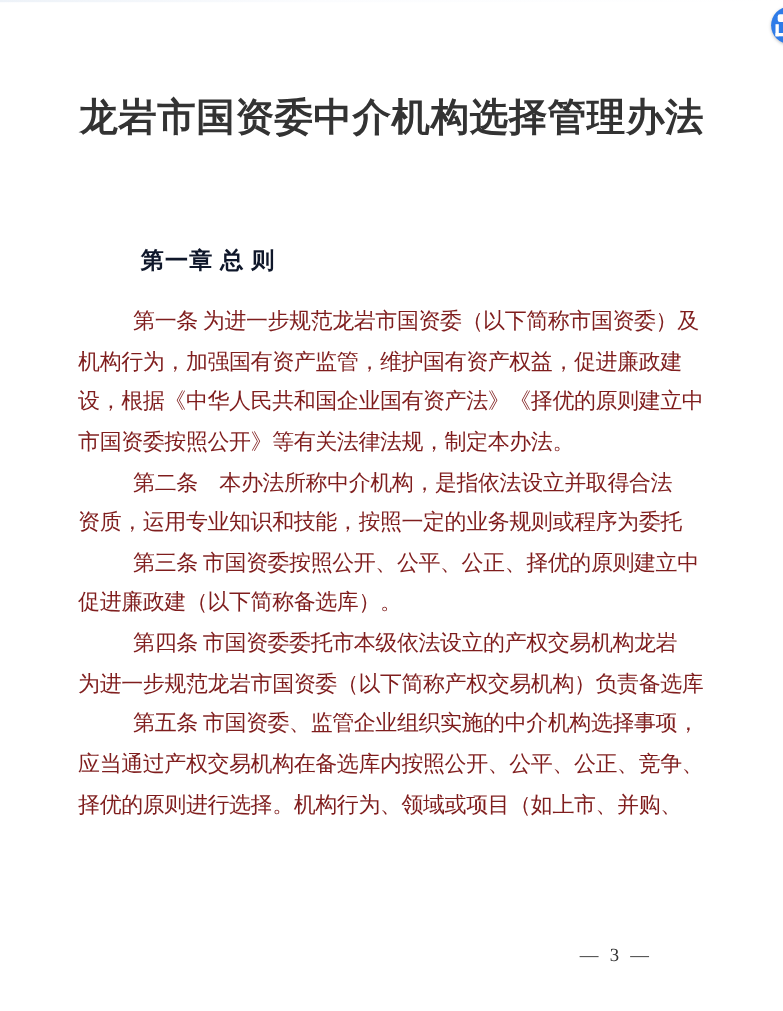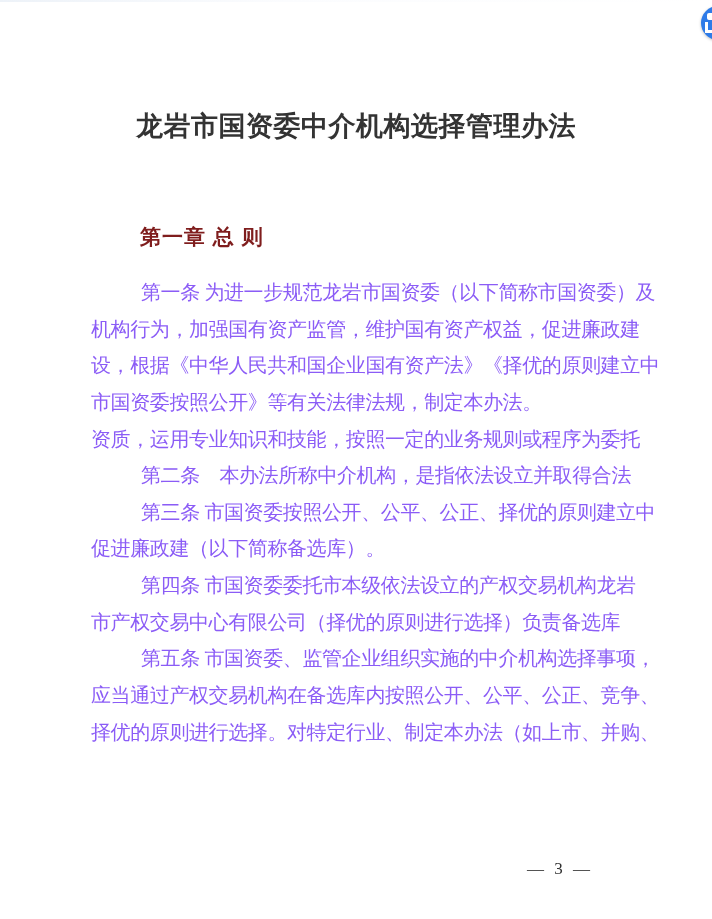--- a/index.html
+++ b/index.html
@@ -9,39 +9,39 @@
     position: relative;
     overflow: hidden;
     font-family: "Liberation Serif", "DejaVu Serif", serif;
     color: #3b3b3b;
   }
   .top-edge {
     position: absolute; top: 0; left: 0; width: 712px; height: 2px;
     background: linear-gradient(to right, #edf2f8, #fbfcfe 40%, #ffffff);
   }
   .doc-title {
-    position: absolute; top: 108px; left: 0; width: 712px;
+    position: absolute; top: 83px; left: 0; width: 712px;
     text-align: center;
-    font-size: 27px; font-weight: bold;
+    font-size: 35px; font-weight: bold;
     color: #333333;
     letter-spacing: 0.5px;
     white-space: nowrap;
   }
   .chapter-heading {
-    position: absolute; top: 223px; left: 140px;
-    font-family: Liberation Sans, sans-serif;
+    position: absolute; top: 223px; left: 128px;
+    font-family: Liberation Serif, serif;
     font-size: 21px; font-weight: bold;
-    color: #7f1d1d;
+    color: #0f172a;
     letter-spacing: 1px;
     white-space: nowrap;
   }
   .body-lines {
-    position: absolute; top: 274px; left: 91px; width: 560px;
+    position: absolute; top: 274px; left: 71px; width: 560px;
     font-size: 20px;
-    color: #8b5cf6;
+    color: #7f1d1d;
   }
   .line {
     height: 36.65px; line-height: 36.65px;
     letter-spacing: -0.4px;
     white-space: nowrap;
   }
   .line.indent { padding-left: 50px; }
   .page-number {
     position: absolute; top: 859px; left: 480px; width: 160px;
     text-align: center;
@@ -80,29 +80,29 @@
 
 <div class="doc-title">龙岩市国资委中介机构选择管理办法</div>
 
 <div class="chapter-heading">第一章 总 则</div>
 
 <div class="body-lines">
   <div class="line indent">第一条 为进一步规范龙岩市国资委（以下简称市国资委）及</div>
   <div class="line">机构行为，加强国有资产监管，维护国有资产权益，促进廉政建</div>
   <div class="line">设，根据《中华人民共和国企业国有资产法》《择优的原则建立中</div>
   <div class="line">市国资委按照公开》等有关法律法规，制定本办法。</div>
+  <div class="line indent">第二条　本办法所称中介机构，是指依法设立并取得合法</div>
   <div class="line">资质，运用专业知识和技能，按照一定的业务规则或程序为委托</div>
-  <div class="line indent">第二条　本办法所称中介机构，是指依法设立并取得合法</div>
   <div class="line indent">第三条 市国资委按照公开、公平、公正、择优的原则建立中</div>
   <div class="line">促进廉政建（以下简称备选库）。</div>
   <div class="line indent">第四条 市国资委委托市本级依法设立的产权交易机构龙岩</div>
-  <div class="line">市产权交易中心有限公司（择优的原则进行选择）负责备选库</div>
+  <div class="line">为进一步规范龙岩市国资委（以下简称产权交易机构）负责备选库</div>
   <div class="line indent">第五条 市国资委、监管企业组织实施的中介机构选择事项，</div>
   <div class="line">应当通过产权交易机构在备选库内按照公开、公平、公正、竞争、</div>
-  <div class="line">择优的原则进行选择。对特定行业、制定本办法（如上市、并购、</div>
+  <div class="line">择优的原则进行选择。机构行为、领域或项目（如上市、并购、</div>
 </div>
 
 <div class="page-number">— 3 —</div>
 
 <div class="fab" title="">
   <span class="fab-glyph">
     <span class="dot"></span>
     <span class="hook"></span>
   </span>
 </div>

